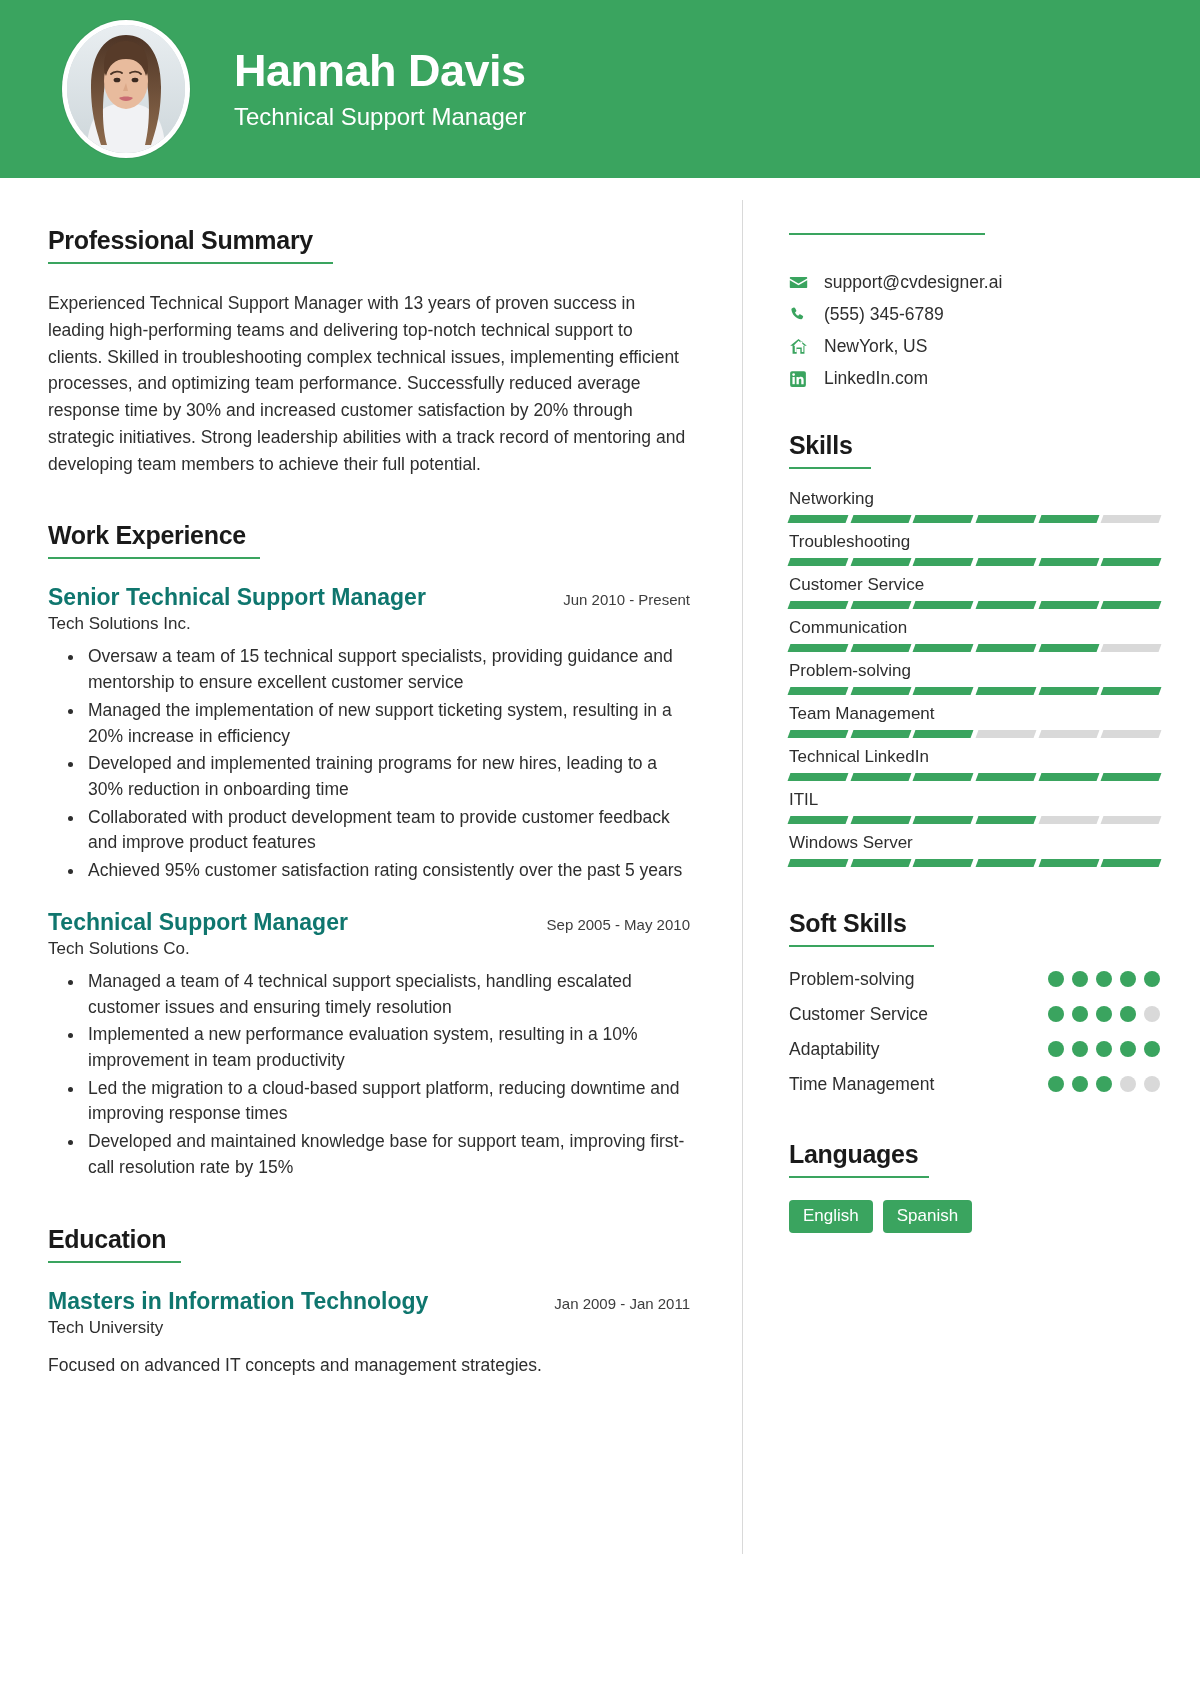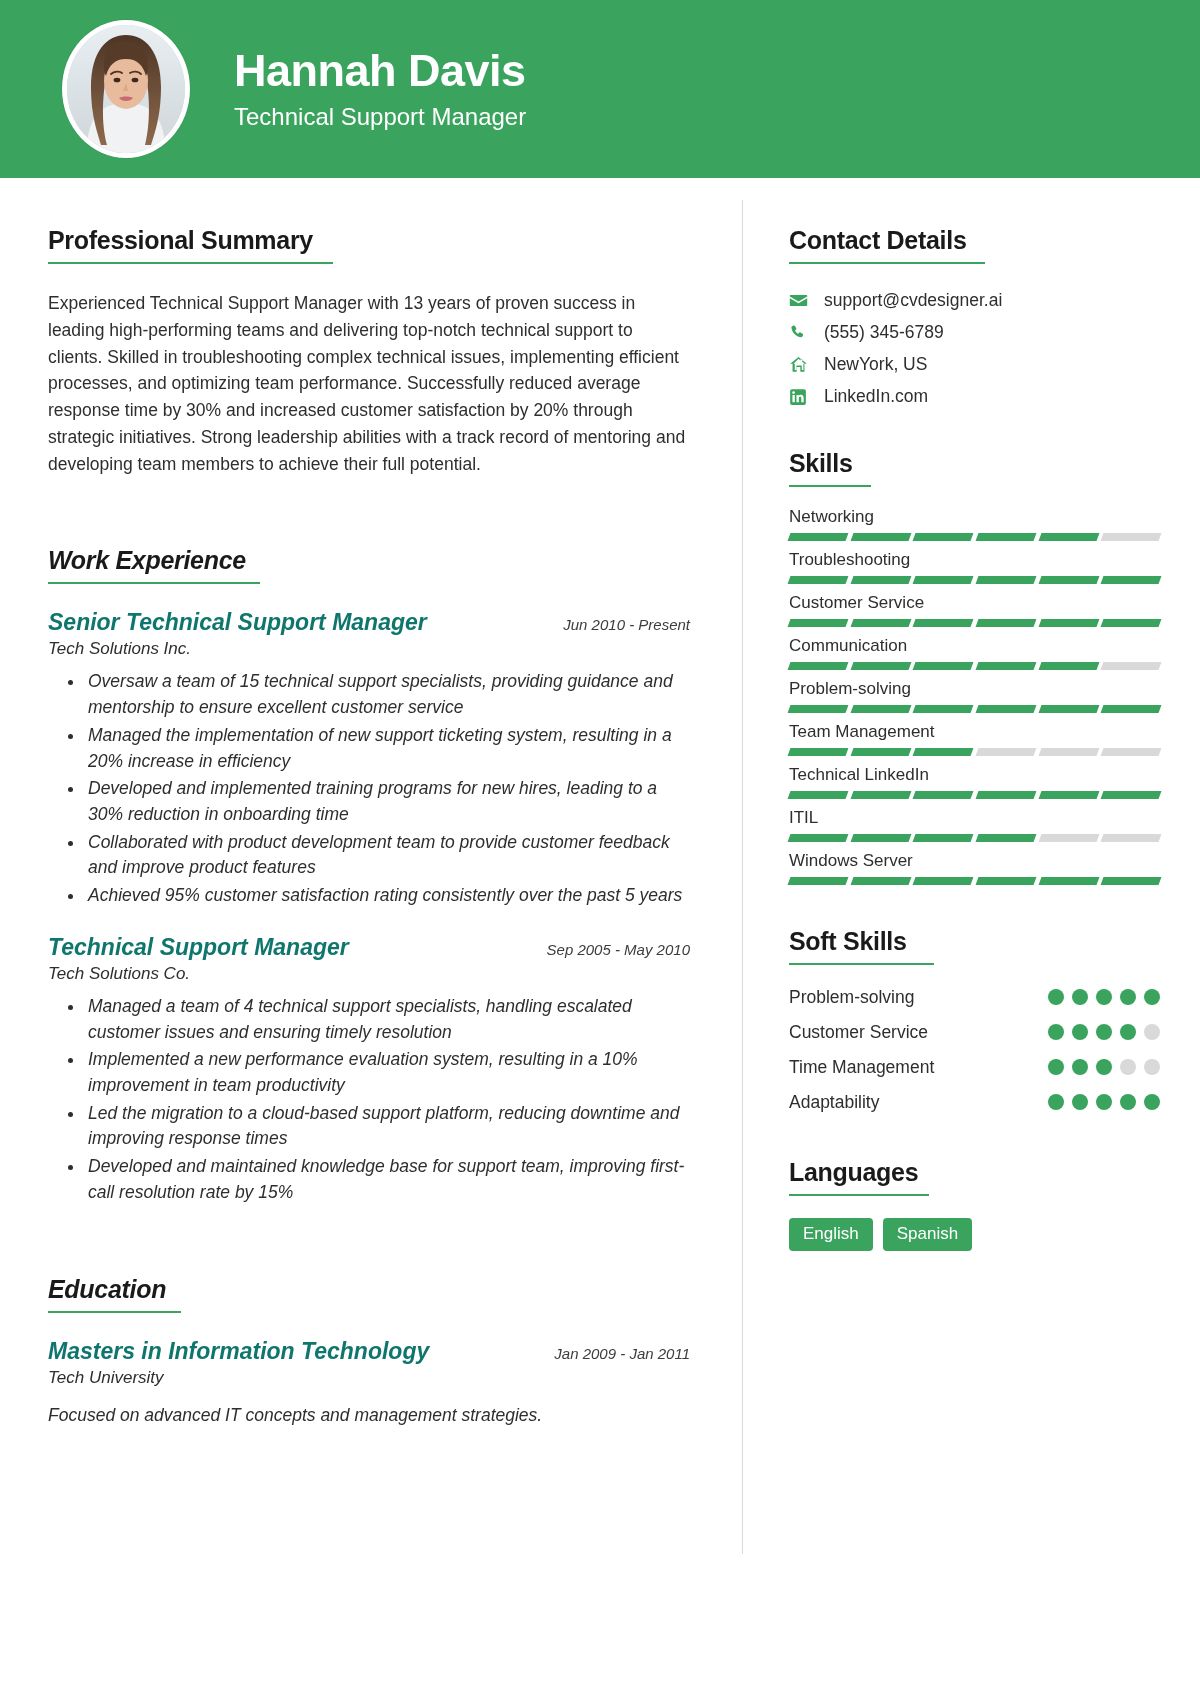--- a/index.html
+++ b/index.html
@@ -108,21 +108,21 @@
 
   
   .summary {
     margin-top: 26px;
     font-size: 17.5px;
     line-height: 1.53;
     color: #2e2e2e;
   }
 
   
-  .block-sec { margin-top: 69px; font-style: italic; }
+  .block-sec { margin-top: 44px; }
   .entry { margin-top: 25px; }
   .entry-head {
     display: flex;
     align-items: baseline;
     justify-content: space-between;
   }
   .entry-title {
     font-size: 23px;
     font-weight: bold;
     color: #0f766e;
@@ -151,21 +151,21 @@
   ul.bullets li {
     font-size: 17.5px;
     line-height: 1.47;
     color: #2e2e2e;
     margin-bottom: 2px;
     padding-left: 4px;
   }
   ul.bullets li::marker { font-size: 15px; }
 
   
-  .contact-list { margin-top: 26px; }
+  .contact-list { margin-top: 37px; }
   .contact-item {
     display: flex;
     align-items: center;
     margin-bottom: 11px;
     font-size: 17.5px;
     color: #2e2e2e;
   }
   .c-icon {
     width: 26px;
     flex: none;
@@ -339,21 +339,20 @@
           </div>
       </div>
 
     </div>
 
     <div class="divider-col"></div>
 
     <div class="right-col">
 
       <div>
-        <div class="sec-title">Contact Details</div>
         <div class="sec-rule"></div>
         <div class="contact-list" id="contact-list">
             <div class="contact-item">
               <span class="c-icon">
                 <svg width="19" height="19" viewBox="0 0 24 24" fill="currentColor">
                   <path d="M2 5.5h20v13H2z" fill="none"></path>
                   <path d="M2 5h20a1 1 0 011 1v1.1l-11 6.3L1 7.1V6a1 1 0 011-1zm-1 4.3V18a1 1 0 001 1h20a1 1 0 001-1V9.3l-11 6.3z"></path>
                 </svg>
               </span>
               <span>support@cvdesigner.ai</span>
@@ -512,37 +511,37 @@
               <div class="soft-name">Customer Service</div>
               <div class="dots">
                 <span class="dot on"></span>
                 <span class="dot on"></span>
                 <span class="dot on"></span>
                 <span class="dot on"></span>
                 <span class="dot"></span>
               </div>
             </div>
             <div class="soft-row">
+              <div class="soft-name">Adaptability</div>
+              <div class="dots">
+                <span class="dot on"></span>
+                <span class="dot on"></span>
+                <span class="dot on"></span>
+                <span class="dot on"></span>
+                <span class="dot on"></span>
+              </div>
+            </div>
+            <div class="soft-row">
               <div class="soft-name">Time Management</div>
               <div class="dots">
                 <span class="dot on"></span>
                 <span class="dot on"></span>
                 <span class="dot on"></span>
                 <span class="dot"></span>
                 <span class="dot"></span>
-              </div>
-            </div>
-            <div class="soft-row">
-              <div class="soft-name">Adaptability</div>
-              <div class="dots">
-                <span class="dot on"></span>
-                <span class="dot on"></span>
-                <span class="dot on"></span>
-                <span class="dot on"></span>
-                <span class="dot on"></span>
               </div>
             </div>
           </div>
       </div>
 
       <div class="lang-sec">
         <div class="sec-title">Languages</div>
         <div class="sec-rule lang"></div>
         <div class="lang-list" id="lang-list">
             <span class="lang-chip">English</span>

